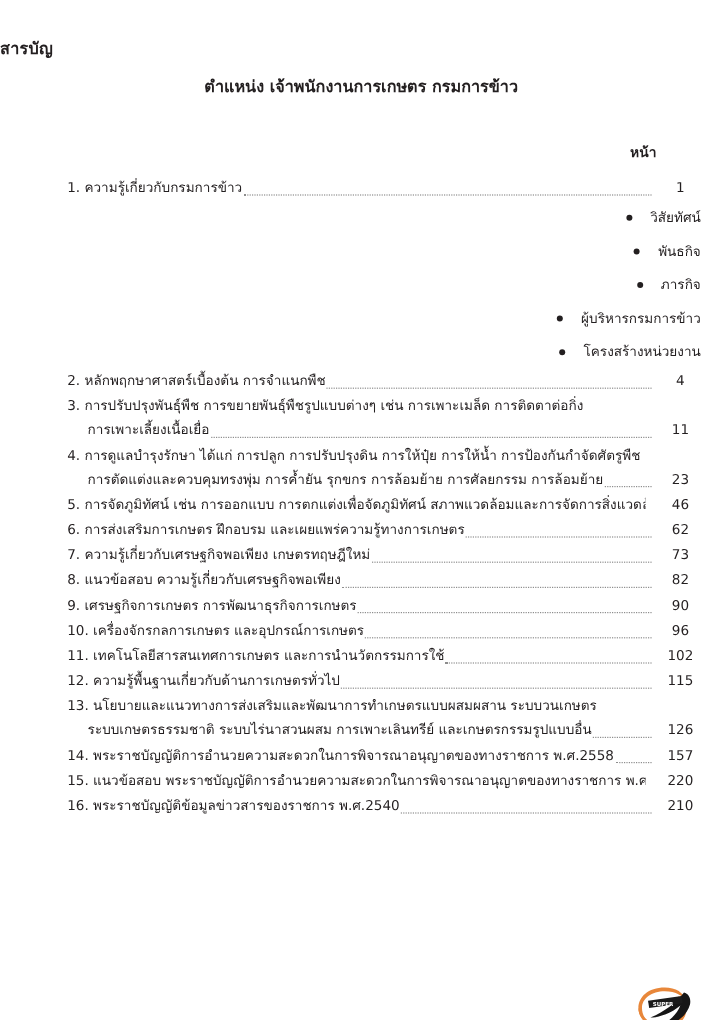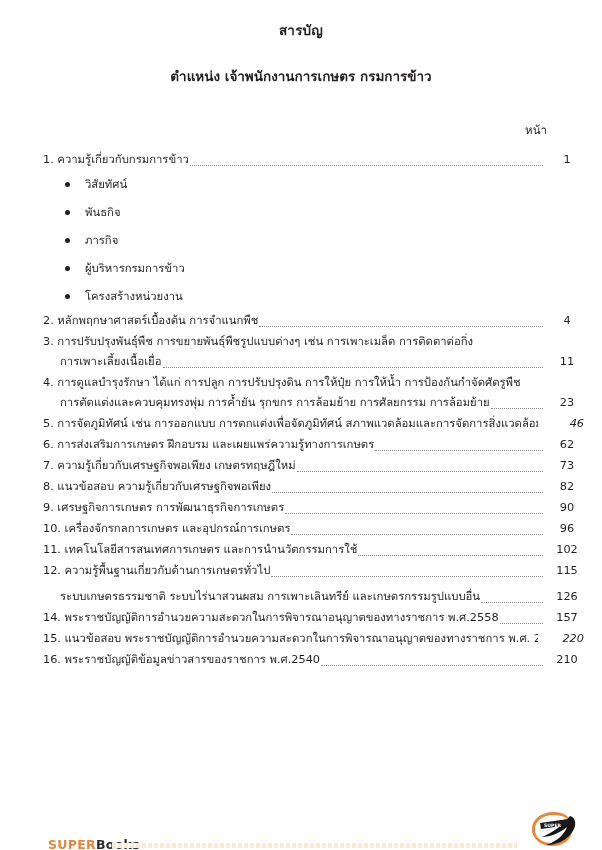--- a/index.html
+++ b/index.html
@@ -19,48 +19,48 @@
 
   .page {
     position: relative;
     width: 602px;
     height: 850px;
     padding: 0;
   }
 
   
   .doc-title {
-    text-align: center;
+    text-align: left;
     font-size: 13.5px;
     font-weight: 700;
     letter-spacing: 0.2px;
-    margin-top: 22px;
+    margin-top: 33px;
     line-height: 1.3;
   }
   .doc-subtitle {
     text-align: center;
     font-size: 13.5px;
     font-weight: 700;
-    margin-top: 28px;
+    margin-top: 14px;
     line-height: 1.3;
   }
 
   
   .col-header {
     margin-top: 36px;
     padding-right: 55px;
     text-align: right;
     font-size: 11.5px;
-    font-weight: 400;
+    font-weight: 700;
   }
 
   
   .toc {
     margin-top: 11px;
-    padding-left: 43px;
+    padding-left: 56px;
     padding-right: 18px;
   }
 
   .toc-entry {
     margin-bottom: 1px;
   }
 
   .toc-line {
     display: flex;
     align-items: flex-end;
@@ -91,36 +91,36 @@
     text-align: center;
     font-size: 11.3px;
     padding-left: 4px;
   }
 
   
   .toc-line.cont .toc-text {
     padding-left: 17px;
   }
   .toc-line.noleader .pageno {
-    text-align: right;
-    font-style: italic;
+    text-align: center;
   }
 
   
   .bullets {
     list-style: none;
     margin: 0;
     padding: 0;
   }
   .bullet-item {
     display: flex;
     align-items: center;
     font-size: 11.3px;
     height: 28px;
     padding-left: 22px;
+    justify-content: flex-end;
   }
   .bullet-dot {
     width: 5px;
     height: 5px;
     border-radius: 50%;
     background: #231f20;
     margin-right: 15px;
     flex: 0 0 auto;
   }
 
@@ -291,20 +291,21 @@
       </div>
       <div class="toc-entry">
         <div class="toc-line">
           <span class="toc-text">12. ความรู้พื้นฐานเกี่ยวกับด้านการเกษตรทั่วไป</span>
           <span class="leader"></span>
           <span class="pageno">115</span>
         </div>
       </div>
       <div class="toc-entry">
         <div class="toc-line">
+          <span class="toc-text">13. นโยบายและแนวทางการส่งเสริมและพัฒนาการทำเกษตรแบบผสมผสาน ระบบวนเกษตร</span>
           <span class="leader none"></span>
           <span class="pageno"></span>
         </div>
         <div class="toc-line cont">
           <span class="toc-text">ระบบเกษตรธรรมชาติ ระบบไร่นาสวนผสม การเพาะเลินทรีย์ และเกษตรกรรมรูปแบบอื่น</span>
           <span class="leader"></span>
           <span class="pageno">126</span>
         </div>
       </div>
       <div class="toc-entry">

